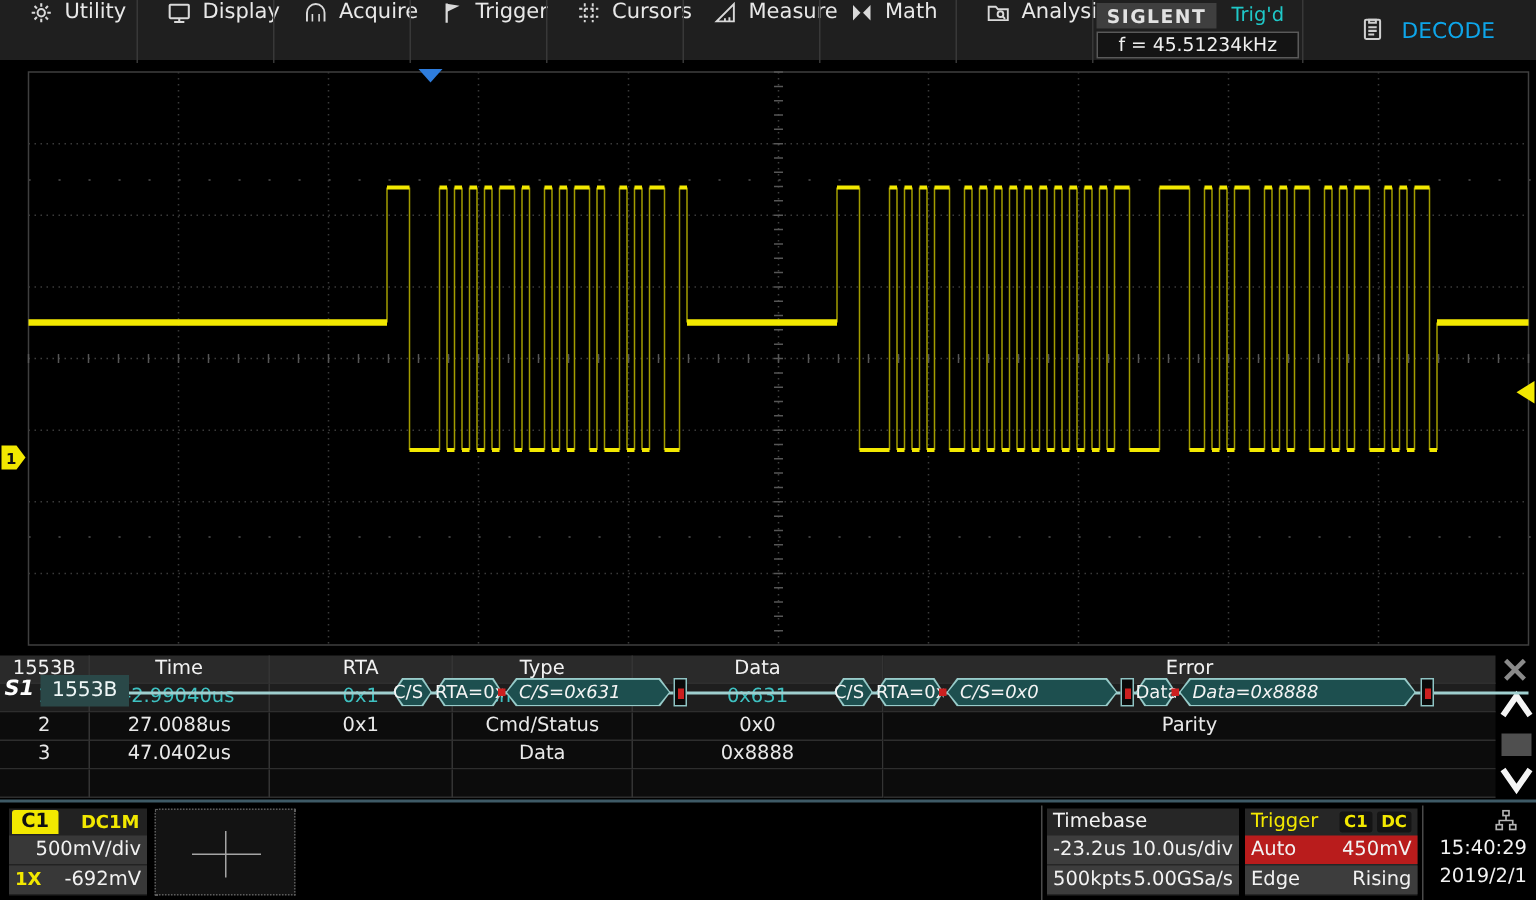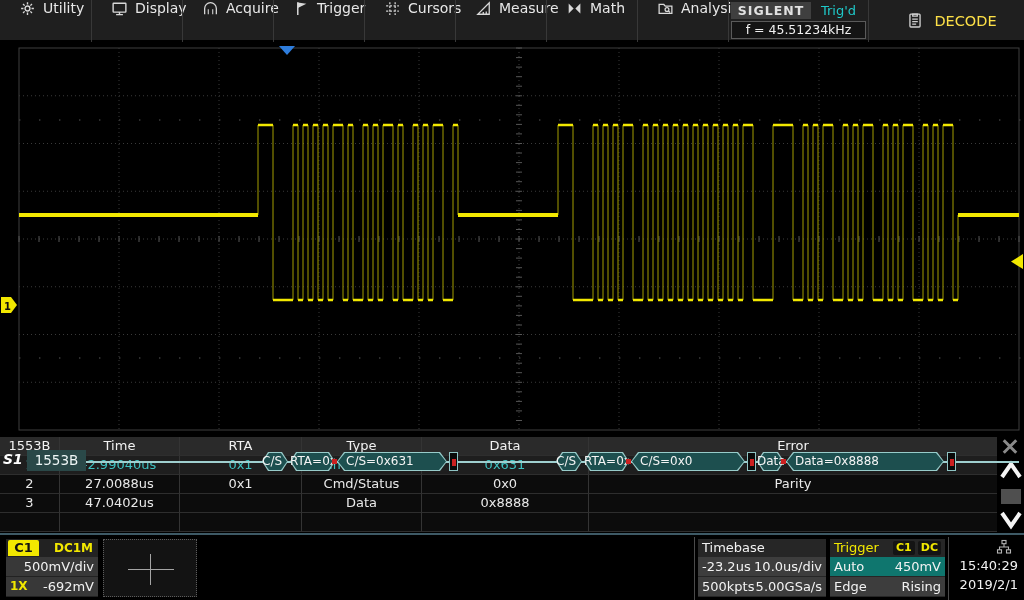--- a/index.html
+++ b/index.html
@@ -12,36 +12,36 @@
   .menu-item:first-child{border-left:none;}
   .menu-item svg{width:17px;height:17px;flex:none;}
   .menu-item span{margin-left:7px;font-size:14px;color:#e8e8e8;white-space:nowrap;}
   #status-cluster{width:140px;height:42px;border-left:1px solid #383838;padding:2px 2px 0 2px;}
   #sc-row1{display:flex;height:17px;}
   #siglent-logo{width:80px;height:17px;background:#3f3f3f;color:#e2e2e2;font-weight:bold;font-size:12.5px;letter-spacing:1px;text-align:center;line-height:17px;}
   #trig-status{flex:1;text-align:center;font-size:13px;font-weight:normal;line-height:17px;}
   #freq-box{margin-top:2px;height:18px;border:1px solid #5a5a5a;background:#141414;color:#f0f0f0;font-size:12.5px;text-align:center;line-height:16px;}
   #decode-menu{flex:1;height:42px;border-left:1px solid #383838;display:flex;align-items:center;justify-content:center;}
   #decode-menu svg{width:18px;height:18px;}
-  #decode-menu span{margin-left:10px;font-size:14.5px;color:#fde047;}
+  #decode-menu span{margin-left:10px;font-size:14.5px;color:#0ea5e9;}
 
   
   #display{position:absolute;left:0;top:44px;width:1024px;height:392px;background:#000;}
   #wavesvg{position:absolute;left:0;top:0;}
 
   
   #bus-source{position:absolute;left:3px;top:407px;color:#fff;font-size:14px;font-weight:bold;z-index:5;font-style:italic;}
   #bus-protocol{position:absolute;left:27px;top:406px;width:59px;height:21px;background:#2a4848;color:#eef6f6;font-size:13.5px;text-align:center;line-height:21px;z-index:5;}
   #busline{position:absolute;left:86px;top:417px;width:933px;height:2px;background:#9fcfcf;z-index:3;}
   .bubble{position:absolute;top:408px;height:19px;z-index:6;}
   .bubble .bb-out{position:absolute;inset:0;background:#98ccca;}
   .bubble .bb-in{position:absolute;inset:1px;background:#1d4f4f;}
   .bubble .bb-label{position:absolute;left:0;right:0;top:0;bottom:0;color:#f4f4f4;font-size:12px;line-height:18px;white-space:nowrap;overflow:hidden;z-index:2;}
   .bubble.small .bb-label{text-align:left;}
-  .bubble.long .bb-label{text-align:left;padding-left:9px;}
+  .bubble.long .bb-label{text-align:left;padding-left:9px;font-style:italic;}
   .bubble .bb-dot{position:absolute;right:-2px;top:7px;width:5px;height:5px;background:#cc2020;z-index:3;}
   .errbox{position:absolute;top:408px;width:9px;height:19px;background:#0a0a0a;border:1px solid #8fc4c4;z-index:6;}
   .errbox i{position:absolute;left:2px;top:6px;width:4px;height:7px;background:#cc2020;}
 
   
   #decode-table{position:absolute;left:0;top:437px;width:997px;}
   .trow{display:grid;grid-template-columns:60px 120px 122px 120px 167px 408px;height:19px;}
   .tcell{border-right:1px solid #343434;border-bottom:1px solid #2e2e2e;font-size:13px;line-height:18px;text-align:center;color:#e9e9e9;overflow:hidden;white-space:nowrap;}
   .tcell:last-child{border-right:none;}
   .trow.thead .tcell{background:#2a2a2a;color:#f2f2f2;}
@@ -67,21 +67,21 @@
   #cross-h{position:absolute;left:24px;top:29px;width:46px;height:1px;background:#a5a5a5;}
   #cross-v{position:absolute;left:46px;top:14px;width:1px;height:31px;background:#a5a5a5;}
   .vdivider{position:absolute;top:0;width:1px;height:63px;background:#4a4a4a;}
   #tb-box{position:absolute;left:698px;top:2px;width:128px;height:58px;background:#262626;}
   .box-head{height:17px;font-size:13px;color:#f2f2f2;padding:0 4px;line-height:17px;display:flex;}
   .box-row{height:19px;margin-top:1px;background:#3d3d3d;display:flex;justify-content:space-between;padding:0 4px;font-size:13px;color:#f2f2f2;line-height:19px;}
   #trg-box{position:absolute;left:830px;top:2px;width:115px;height:58px;background:#262626;}
   #trg-box .box-head{color:#f2e800;}
   #trg-badges{margin-left:auto;display:flex;align-items:center;}
   .trg-badge{background:#141414;color:#f2e800;font-size:11px;font-weight:bold;padding:0 3px;margin-left:3px;border-radius:2px;line-height:14px;}
-  #trg-box .box-row.hl{background:#0f766e;align-items:center;}
+  #trg-box .box-row.hl{background:#b91c1c;align-items:center;}
   #clock-box{position:absolute;left:950px;top:2px;width:72px;height:58px;text-align:right;padding-right:4px;}
   #net-icon{height:17px;text-align:right;padding-right:6px;}
   #net-icon svg{width:16px;height:16px;}
   .clock-line{font-size:13px;color:#f2f2f2;line-height:19px;}
 </style>
 </head>
 <body>
 
 <div id="root">
 

